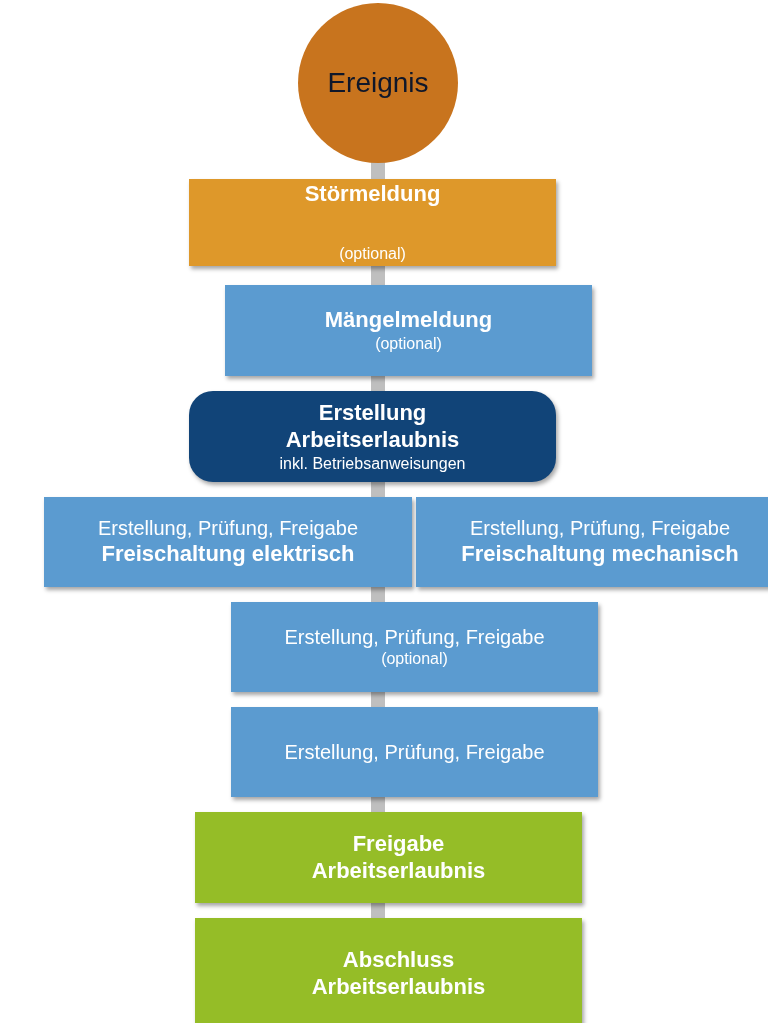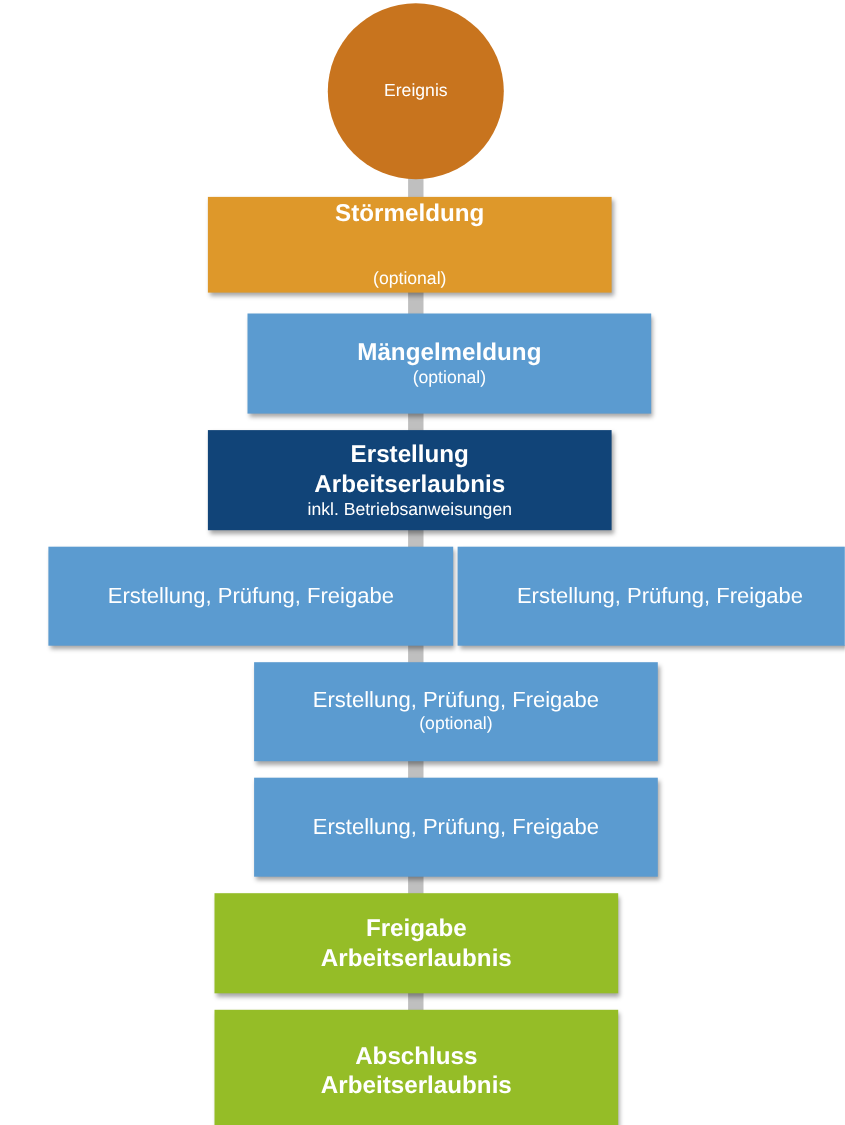--- a/index.html
+++ b/index.html
@@ -1,30 +1,30 @@
 <!DOCTYPE html>
 <html><head>
   <meta charset="utf-8">
   <style>
     html, body { margin: 0; padding: 0; background: #ffffff; }
     body { width: 768px; height: 1023px; position: relative; overflow: hidden;
       font-family: "Liberation Sans", "DejaVu Sans", sans-serif; }
     .connector { position: absolute; left: 371px; top: 150px; width: 14px; height: 860px; background: #bfbfbf; }
     .circle { position: absolute; left: 298px; top: 3px; width: 160px; height: 160px; border-radius: 50%;
-      background: #c8741e; color: #ffffff; display: flex; align-items: center; justify-content: center;
-      font-size: 16px; }
+      background: #c8741e; color: #0f172a; display: flex; align-items: center; justify-content: center;
+      font-size: 28px; }
     .box { position: absolute; color: #fff; display: flex; flex-direction: column; align-items: center;
       justify-content: center; text-align: center; box-shadow: 2px 3px 4px rgba(0,0,0,0.35); line-height: 1.22; }
     .big-bold { font-weight: bold; font-size: 22px; }
     .big-reg { font-size: 20px; }
     .small { font-size: 16px; }
     .orange { background: #de982a; }
     .blue { background: #5b9bd0; margin-left: 36px; }
     .navy { background: #114478; }
-    .green { background: #95bd27; }
+    .green { background: #95bd27; padding-left: 20px; }
     .mid { left: 189px; width: 367px; }
     .mid2 { left: 195px; width: 367px; }
   </style>
 </head>
 <body>
 
 <div class="connector"></div>
 
 <div class="circle">
   <span>Ereignis</span>
@@ -33,32 +33,34 @@
 <div class="box orange mid" style="top:179px;height:87px;gap:36px;">
   <span class="big-bold">Störmeldung</span>
   <span class="small">(optional)</span>
 </div>
 
 <div class="box blue mid" style="top:285px;height:91px;">
   <span class="big-bold">Mängelmeldung</span>
   <span class="small">(optional)</span>
 </div>
 
-<div class="box navy mid" style="top:391px;height:91px;">
+<div class="box navy mid" style="top:391px;height:91px;border-radius:24px;">
   <span class="big-bold">Erstellung</span>
   <span class="big-bold">Arbeitserlaubnis</span>
   <span class="small">inkl. Betriebsanweisungen</span>
 </div>
 
 <div class="box blue" style="left:8px;width:368px;top:497px;height:90px;">
   <span class="big-reg">Erstellung, Prüfung, Freigabe</span>
+  <span class="big-bold">Freischaltung elektrisch</span>
 </div>
 
 <div class="box blue" style="left:380px;width:368px;top:497px;height:90px;">
   <span class="big-reg">Erstellung, Prüfung, Freigabe</span>
+  <span class="big-bold">Freischaltung mechanisch</span>
 </div>
 
 <div class="box blue mid2" style="top:602px;height:90px;">
   <span class="big-reg">Erstellung, Prüfung, Freigabe</span>
   <span class="small">(optional)</span>
 </div>
 
 <div class="box blue mid2" style="top:707px;height:90px;">
   <span class="big-reg">Erstellung, Prüfung, Freigabe</span>
 </div>

